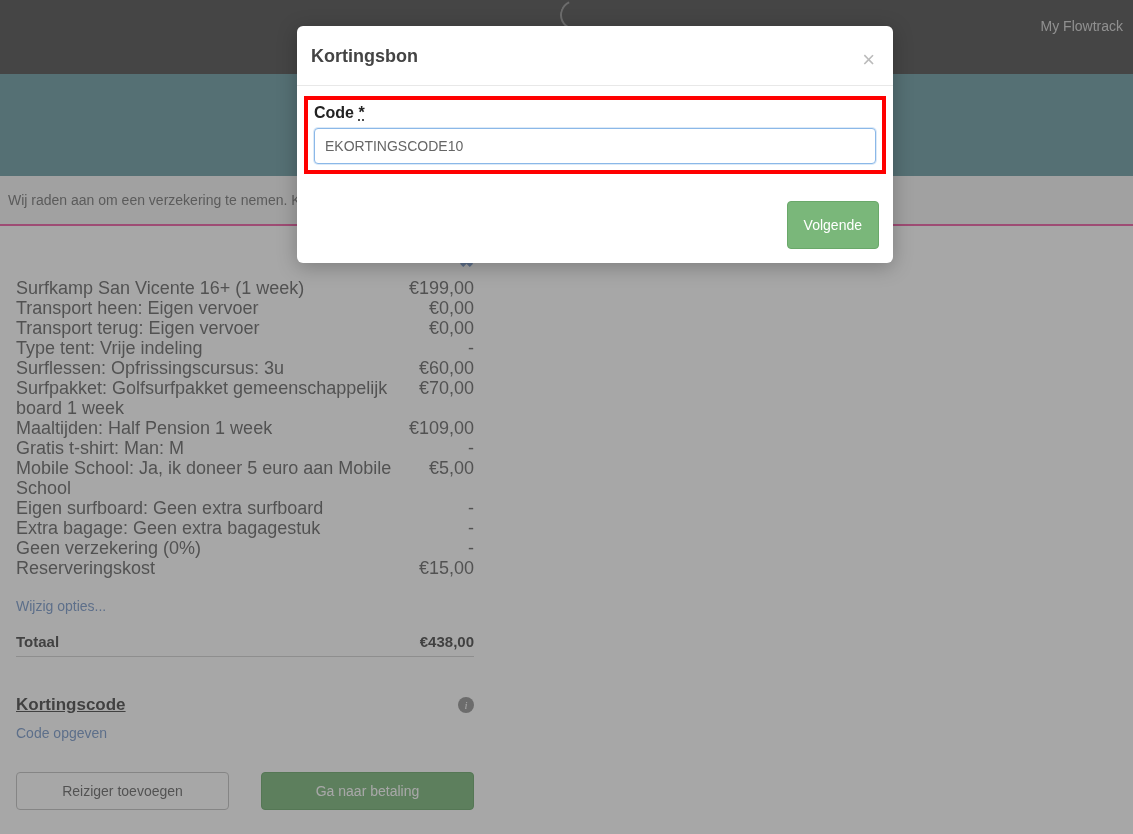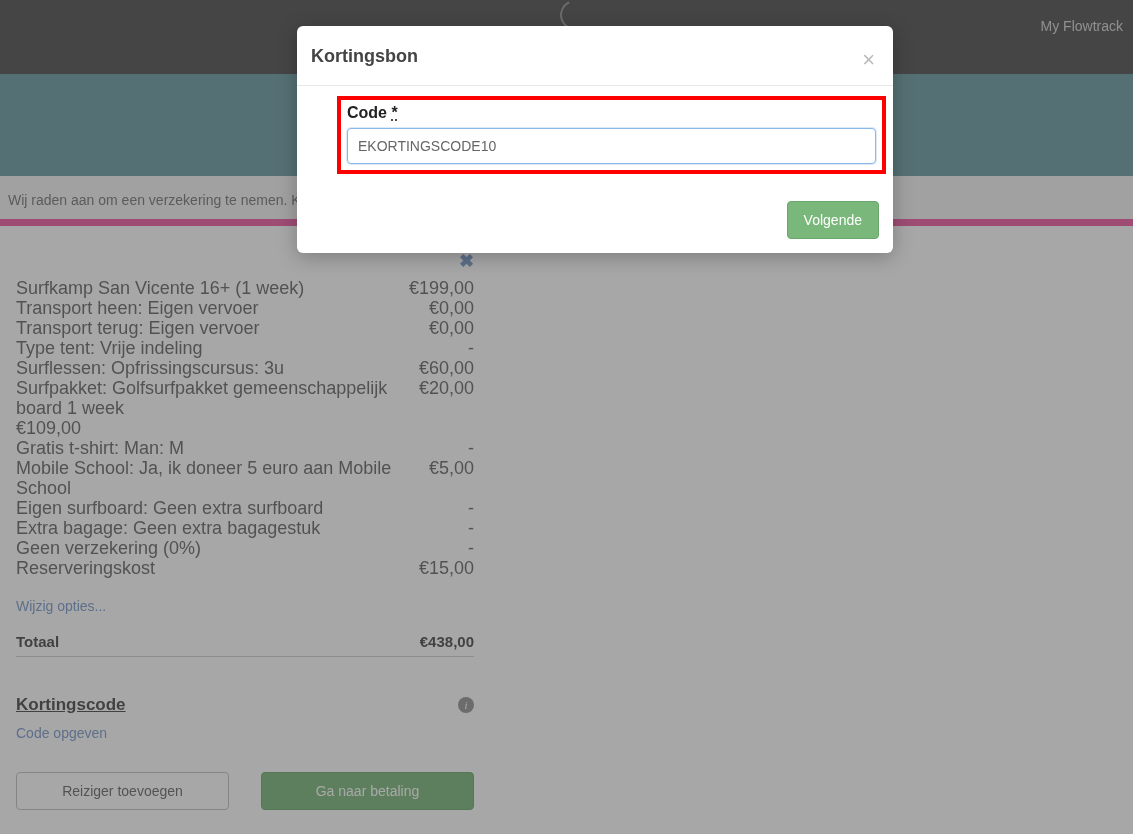--- a/index.html
+++ b/index.html
@@ -38,21 +38,21 @@
       left: 560px;
       transform: rotate(20deg);
     }
     .banner-teal {
       height: 102px;
       background: #5a9099;
     }
     .insurance-bar {
       height: 50px;
       background: #f3f3f3;
-      border-bottom: 7px solid #ec4899;
+      border-bottom: 2px solid #ec4899;
       padding: 16px 8px;
       font-size: 14px;
       color: #666;
     }
     .content {
       padding: 24px 16px;
       width: 490px;
     }
     .section-title {
       font-size: 17px;
@@ -187,21 +187,20 @@
       right: 18px;
       top: 23px;
       color: #bbb;
       font-size: 22px;
       line-height: 1;
       cursor: pointer;
       font-weight: 300;
     }
     .modal-body {
       padding: 10px 7px 15px 7px;
-      margin-left: 33px;
     }
     .highlight-box {
       border: 4px solid #ff0000;
       padding: 4px 6px 6px 6px;
     }
     .field-label {
       font-size: 16px;
       font-weight: 700;
       color: #222;
       margin-bottom: 6px;
@@ -223,21 +222,21 @@
       outline: none;
     }
     .modal-footer {
       padding: 12px 14px 14px;
       text-align: right;
     }
     .btn-next {
       display: inline-flex;
       align-items: center;
       justify-content: center;
-      height: 38px;
+      height: 48px;
       padding: 0 16px;
       background: #7ab77a;
       border: 1px solid #6aa86a;
       color: #fff;
       border-radius: 4px;
       font-size: 14px;
       cursor: pointer;
     }
   </style>
 </head>
@@ -271,23 +270,24 @@
       <div class="line-item">
         <div class="label">Type tent: Vrije indeling</div>
         <div class="price">-</div>
       </div>
       <div class="line-item">
         <div class="label">Surflessen: Opfrissingscursus: 3u</div>
         <div class="price">€60,00</div>
       </div>
       <div class="line-item">
         <div class="label">Surfpakket: Golfsurfpakket gemeenschappelijk board 1 week</div>
-        <div class="price">€20,00</div>
-      </div>
-      <div class="line-item">
+        <div class="price">€70,00</div>
+      </div>
+      <div class="line-item">
+        <div class="label">Maaltijden: Half Pension 1 week</div>
         <div class="price">€109,00</div>
       </div>
       <div class="line-item">
         <div class="label">Gratis t-shirt: Man: M</div>
         <div class="price">-</div>
       </div>
       <div class="line-item">
         <div class="label">Mobile School: Ja, ik doneer 5 euro aan Mobile School</div>
         <div class="price">€5,00</div>
       </div>

